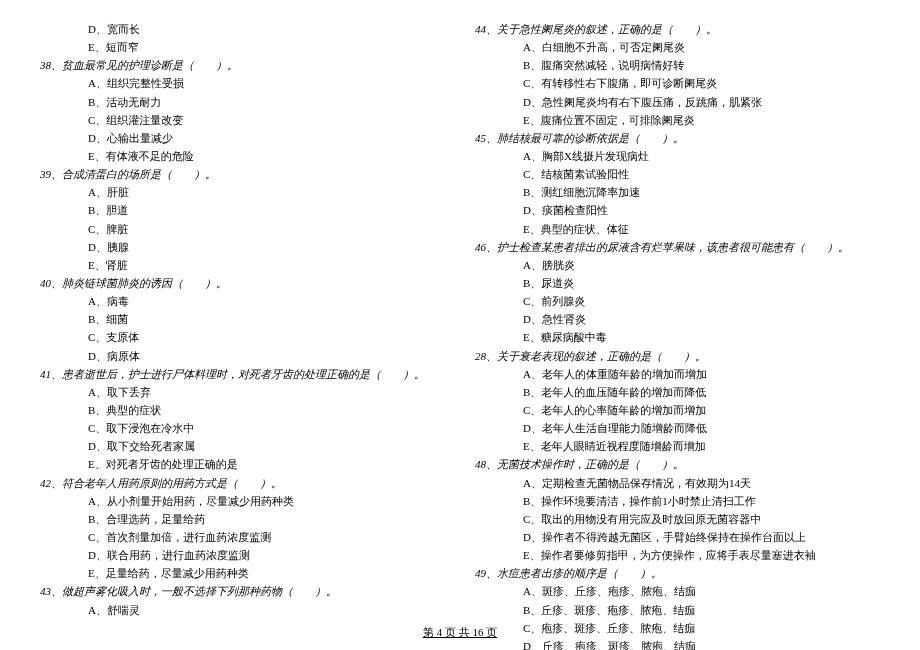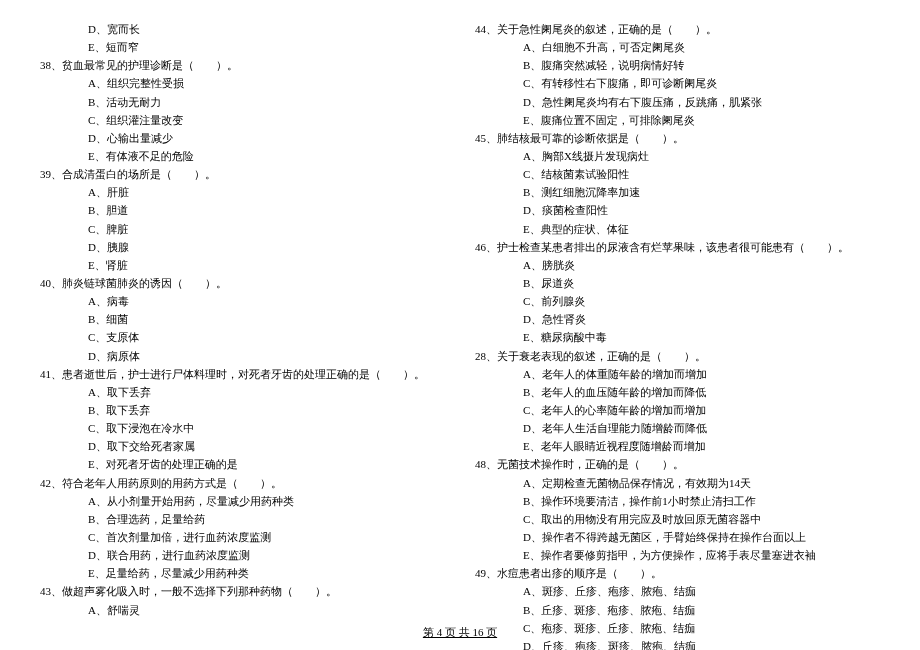--- a/index.html
+++ b/index.html
@@ -20,20 +20,21 @@
     .column {
       flex: 1;
       line-height: 1.65;
     }
     .option {
       padding-left: 48px;
     }
     .question {
       padding-left: 24px;
       text-indent: -24px;
+      font-style: italic;
     }
     .footer {
       position: absolute;
       bottom: 10px;
       left: 0;
       right: 0;
       text-align: center;
       font-size: 11px;
       text-decoration: underline;
     }
@@ -61,21 +62,21 @@
     <div class="option">E、肾脏</div>
 
     <div class="question">40、肺炎链球菌肺炎的诱因（　　）。</div>
     <div class="option">A、病毒</div>
     <div class="option">B、细菌</div>
     <div class="option">C、支原体</div>
     <div class="option">D、病原体</div>
 
     <div class="question">41、患者逝世后，护士进行尸体料理时，对死者牙齿的处理正确的是（　　）。</div>
     <div class="option">A、取下丢弃</div>
-    <div class="option">B、取下丢弃</div>
+    <div class="option">B、典型的症状</div>
     <div class="option">C、取下浸泡在冷水中</div>
     <div class="option">D、取下交给死者家属</div>
     <div class="option">E、对死者牙齿的处理正确的是</div>
 
     <div class="question">42、符合老年人用药原则的用药方式是（　　）。</div>
     <div class="option">A、从小剂量开始用药，尽量减少用药种类</div>
     <div class="option">B、合理选药，足量给药</div>
     <div class="option">C、首次剂量加倍，进行血药浓度监测</div>
     <div class="option">D、联合用药，进行血药浓度监测</div>
     <div class="option">E、足量给药，尽量减少用药种类</div>

